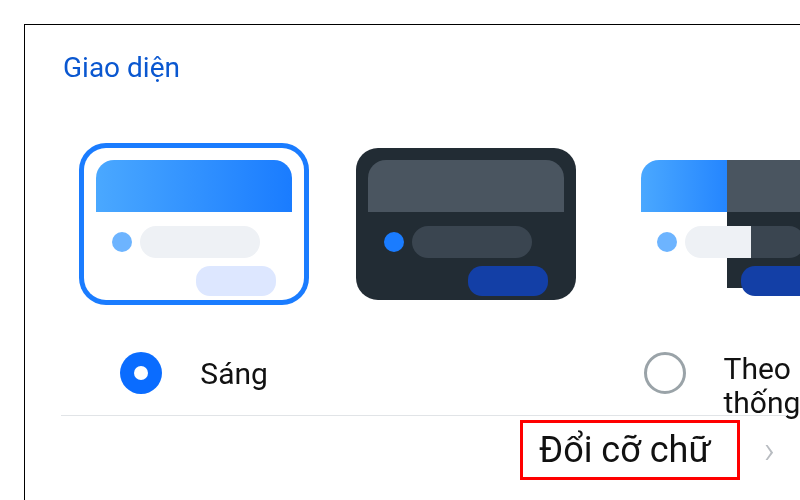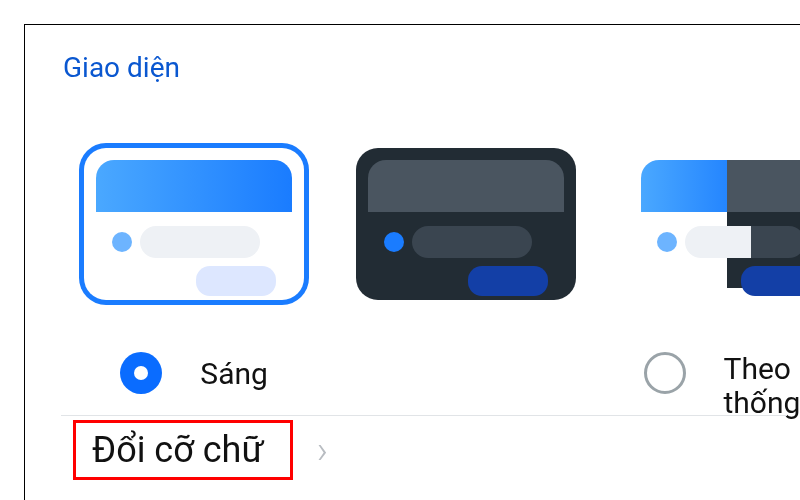--- a/index.html
+++ b/index.html
@@ -132,21 +132,21 @@
     font-size:30px; color:#111;
   }
   .radio-label.multi { line-height:34px; }
 
   .divider {
     position:absolute; left:24px; right:24px; top:378px;
     height:1px; background:#e1e4e7;
   }
   .font-row {
     position:absolute; left:24px; right:24px; bottom:22px;
-    display:flex; align-items:center; justify-content:flex-start;
+    display:flex; align-items:center; justify-content:flex-end;
     height:78px;
   }
   .font-label-wrap {
     border:3px solid #ff0000;
     padding:6px 14px 6px 4px;
   }
   .font-label {
     font-size:36px; color:#111;
   }
   .chevron {

